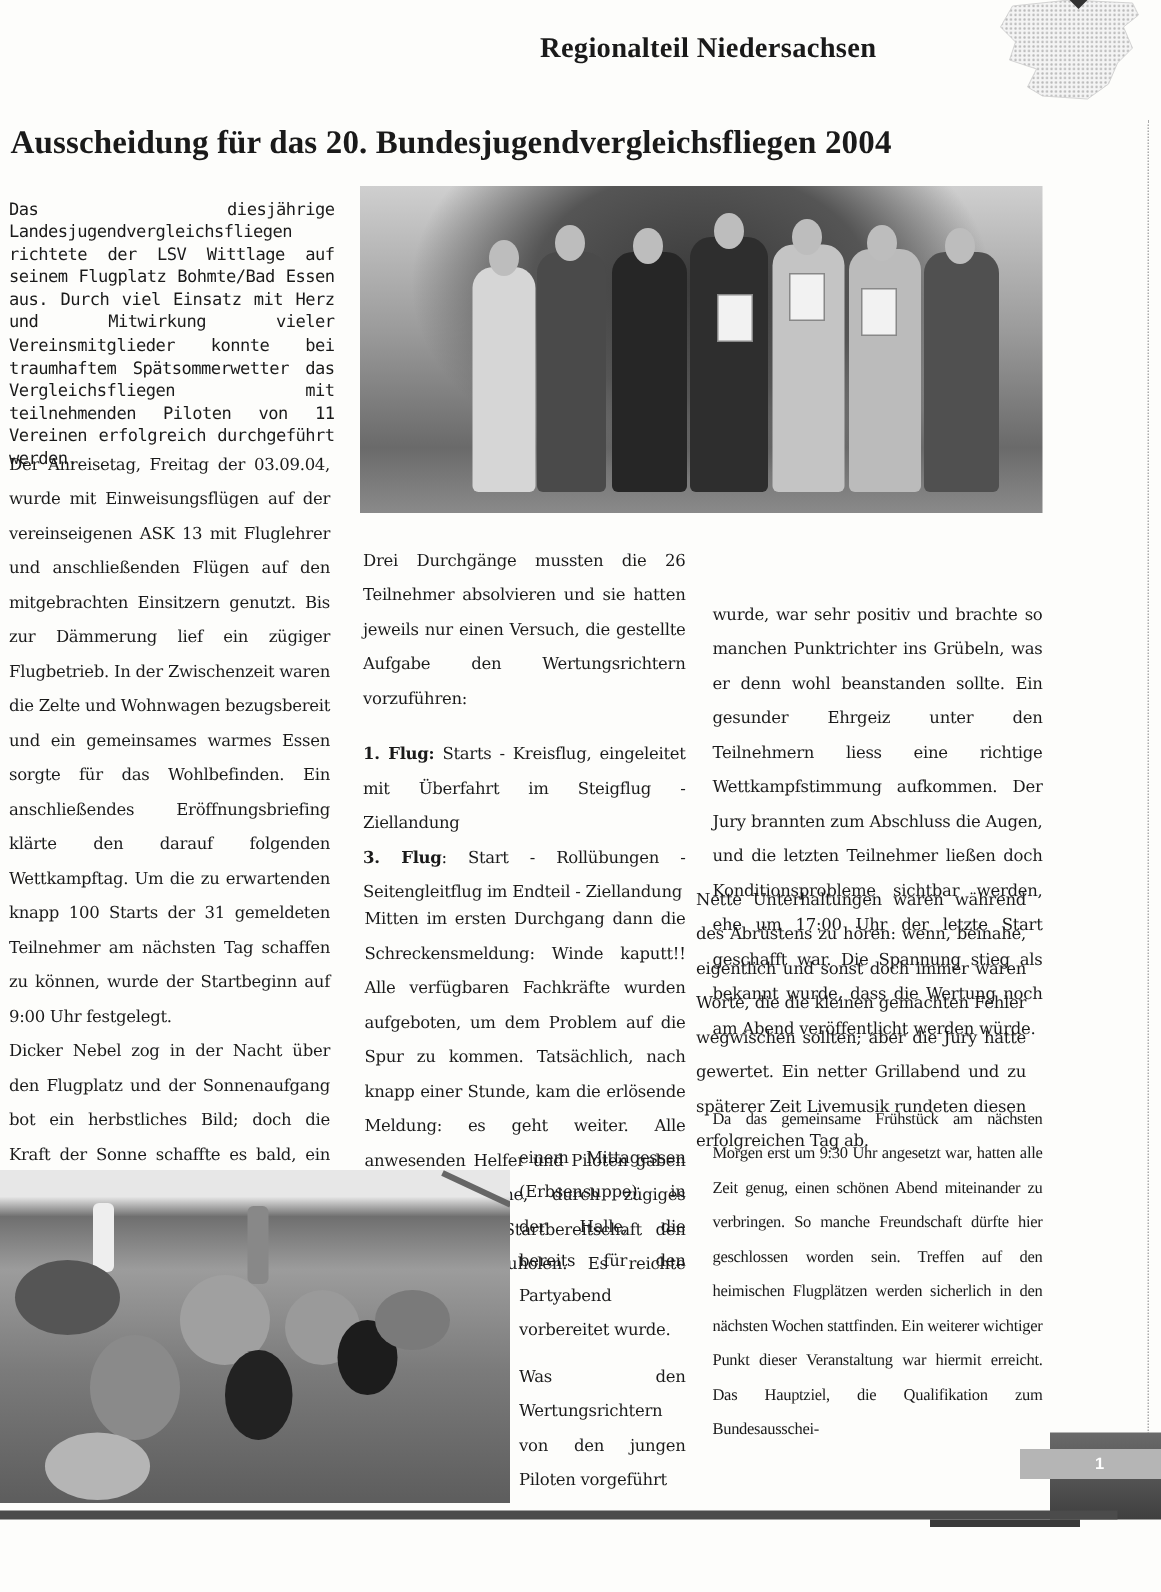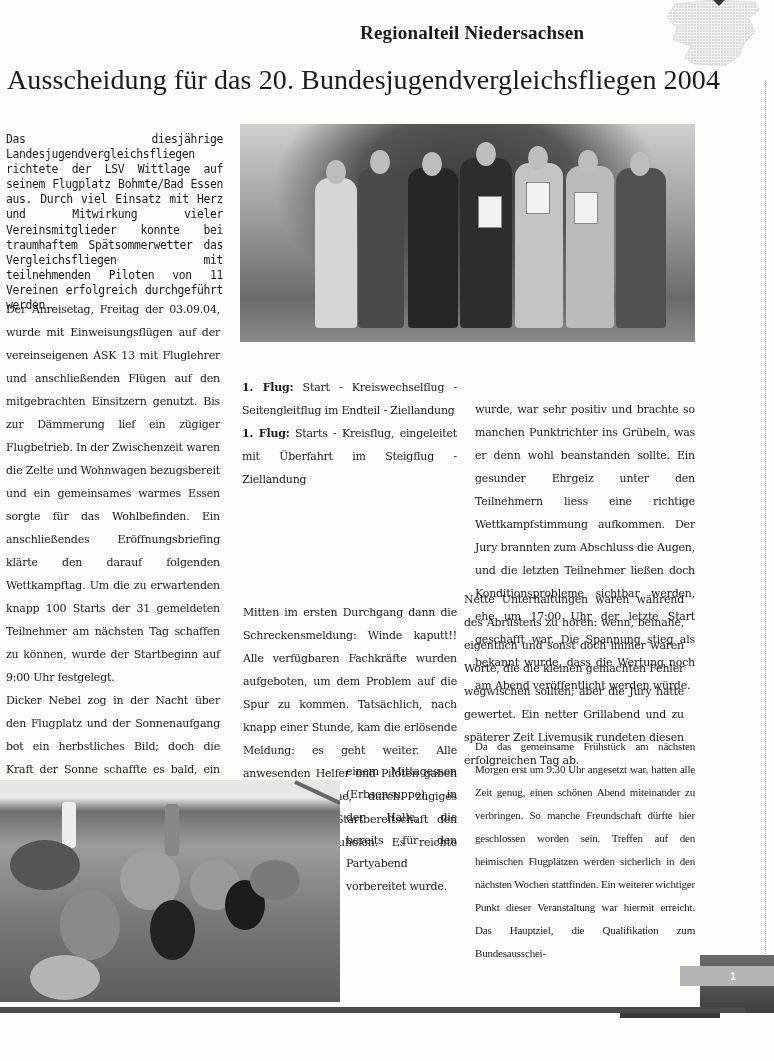--- a/index.html
+++ b/index.html
@@ -10,21 +10,21 @@
   }
   .abs { position: absolute; text-align: center; }
   .region-title {
     left: 360px; top: 22px; font-size: 19px; font-weight: bold;
     font-family: "Liberation Serif", serif; letter-spacing: 0.2px;
   }
   .map {
     left: 655px; top: 0; width: 110px; height: 68px;
   }
   .headline {
-    left: 7px; top: 64px; font-size: 28px; font-weight: normal;
+    left: 7px; top: 82px; font-size: 22px; font-weight: bold;
     font-family: "Liberation Serif", serif; letter-spacing: 0.1px; white-space: nowrap;
   }
   .intro {
     left: 6px; top: 132px; width: 217px;
     font-family: "DejaVu Sans Mono", monospace; font-weight: normal;
     font-size: 11.4px; line-height: 15.1px; text-align: justify;
     letter-spacing: -0.35px;
   }
   .col {
     font-size: 11px; line-height: 23px; text-align: justify;
@@ -113,30 +113,32 @@
   <div class="head" style="left:288px;top:22px;"></div>
   <div class="sheet" style="left:286px;top:58px;"></div>
   <div class="person" style="left:326px;width:48px;height:162px;background:#bbbbbb;"></div>
   <div class="head" style="left:338px;top:26px;"></div>
   <div class="sheet" style="left:334px;top:68px;"></div>
   <div class="person" style="left:376px;width:50px;height:160px;background:#505050;"></div>
   <div class="head" style="left:390px;top:28px;"></div>
 </div>
 
 <div class="abs col c2">
+  <p>Drei Durchgänge mussten die 26 Teilnehmer absolvieren und sie hatten jeweils nur einen Versuch, die gestellte Aufgabe den Wertungsrichtern vorzuführen:</p>
   <div class="gap"></div>
-  <p><b class="lead">1. Flug:</b><span> Start - Kreiswechselflug - Seitengleitflug im Endteil - Ziellandung</span></p>
   <p><b class="lead">1. Flug:</b><span> Starts - Kreisflug, eingeleitet mit Überfahrt im Steigflug - Ziellandung</span></p>
+  <p><b class="lead">3. Flug</b><span>: Start - Rollübungen - Seitengleitflug im Endteil - Ziellandung</span></p>
 </div>
 <div class="abs col c2b">
   <p>Mitten im ersten Durchgang dann die Schreckensmeldung: Winde kaputt!! Alle verfügbaren Fachkräfte wurden aufgeboten, um dem Problem auf die Spur zu kommen. Tatsächlich, nach knapp einer Stunde, kam die erlösende Meldung: es geht weiter. Alle anwesenden Helfer und Piloten gaben sich nun Mühe, durch zügiges Herstellen der Startbereitschaft den Zeitverlust aufzuholen. Es reichte sogar zu</p>
 </div>
 <div class="abs col c2c">
   <p>einem Mittagessen (Erbsensuppe) in der Halle, die bereits für den Partyabend vorbereitet wurde.</p>
   <div style="height:8px"></div>
+  <p>Was den Wertungsrichtern von den jungen Piloten vorgeführt</p>
 </div>
 
 <div class="abs col c3">
   <p>wurde, war sehr positiv und brachte so manchen Punktrichter ins Grübeln, was er denn wohl beanstanden sollte. Ein gesunder Ehrgeiz unter den Teilnehmern liess eine richtige Wettkampfstimmung aufkommen. Der Jury brannten zum Abschluss die Augen, und die letzten Teilnehmer ließen doch Konditionsprobleme sichtbar werden, ehe um 17:00 Uhr der letzte Start geschafft war. Die Spannung stieg als bekannt wurde, dass die Wertung noch am Abend veröffentlicht werden würde.</p>
 </div>
 <div class="abs col c3b">
   <p>Nette Unterhaltungen waren während des Abrüstens zu hören: wenn, beinahe, eigentlich und sonst doch immer waren Worte, die die kleinen gemachten Fehler wegwischen sollten; aber die Jury hatte gewertet. Ein netter Grillabend und zu späterer Zeit Livemusik rundeten diesen erfolgreichen Tag ab.</p>
 </div>
 <div class="abs col c3c">
   <p>Da das gemeinsame Frühstück am nächsten Morgen erst um 9:30 Uhr angesetzt war, hatten alle Zeit genug, einen schönen Abend miteinander zu verbringen. So manche Freundschaft dürfte hier geschlossen worden sein. Treffen auf den heimischen Flugplätzen werden sicherlich in den nächsten Wochen stattfinden. Ein weiterer wichtiger Punkt dieser Veranstaltung war hiermit erreicht. Das Hauptziel, die Qualifikation zum Bundesausschei-</p>

